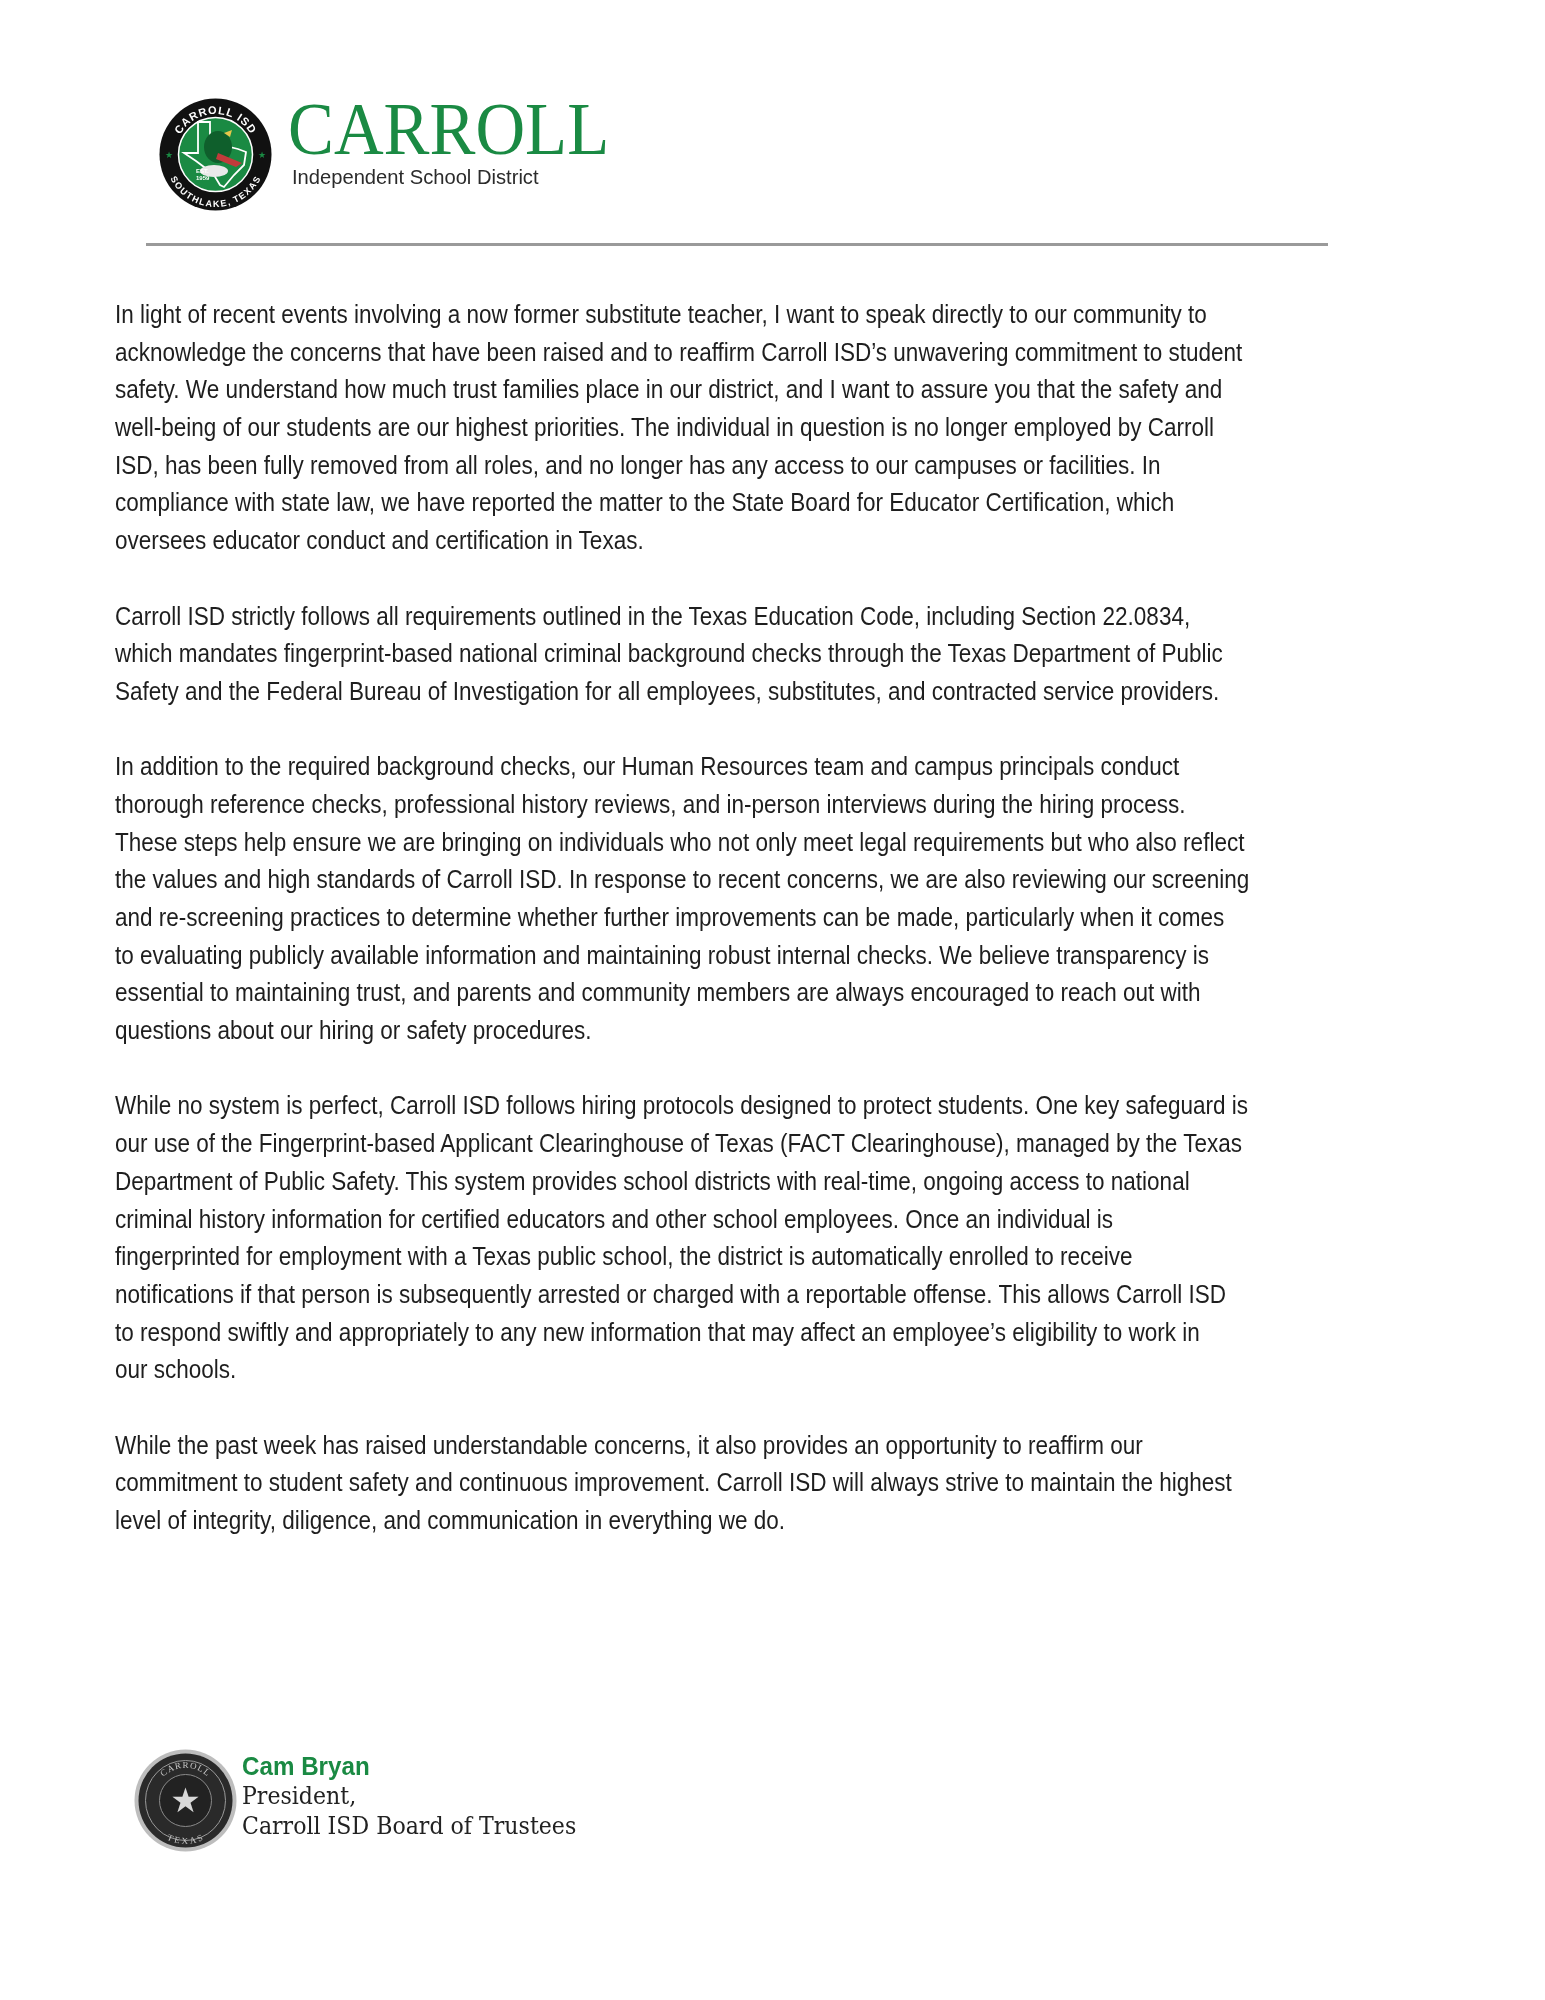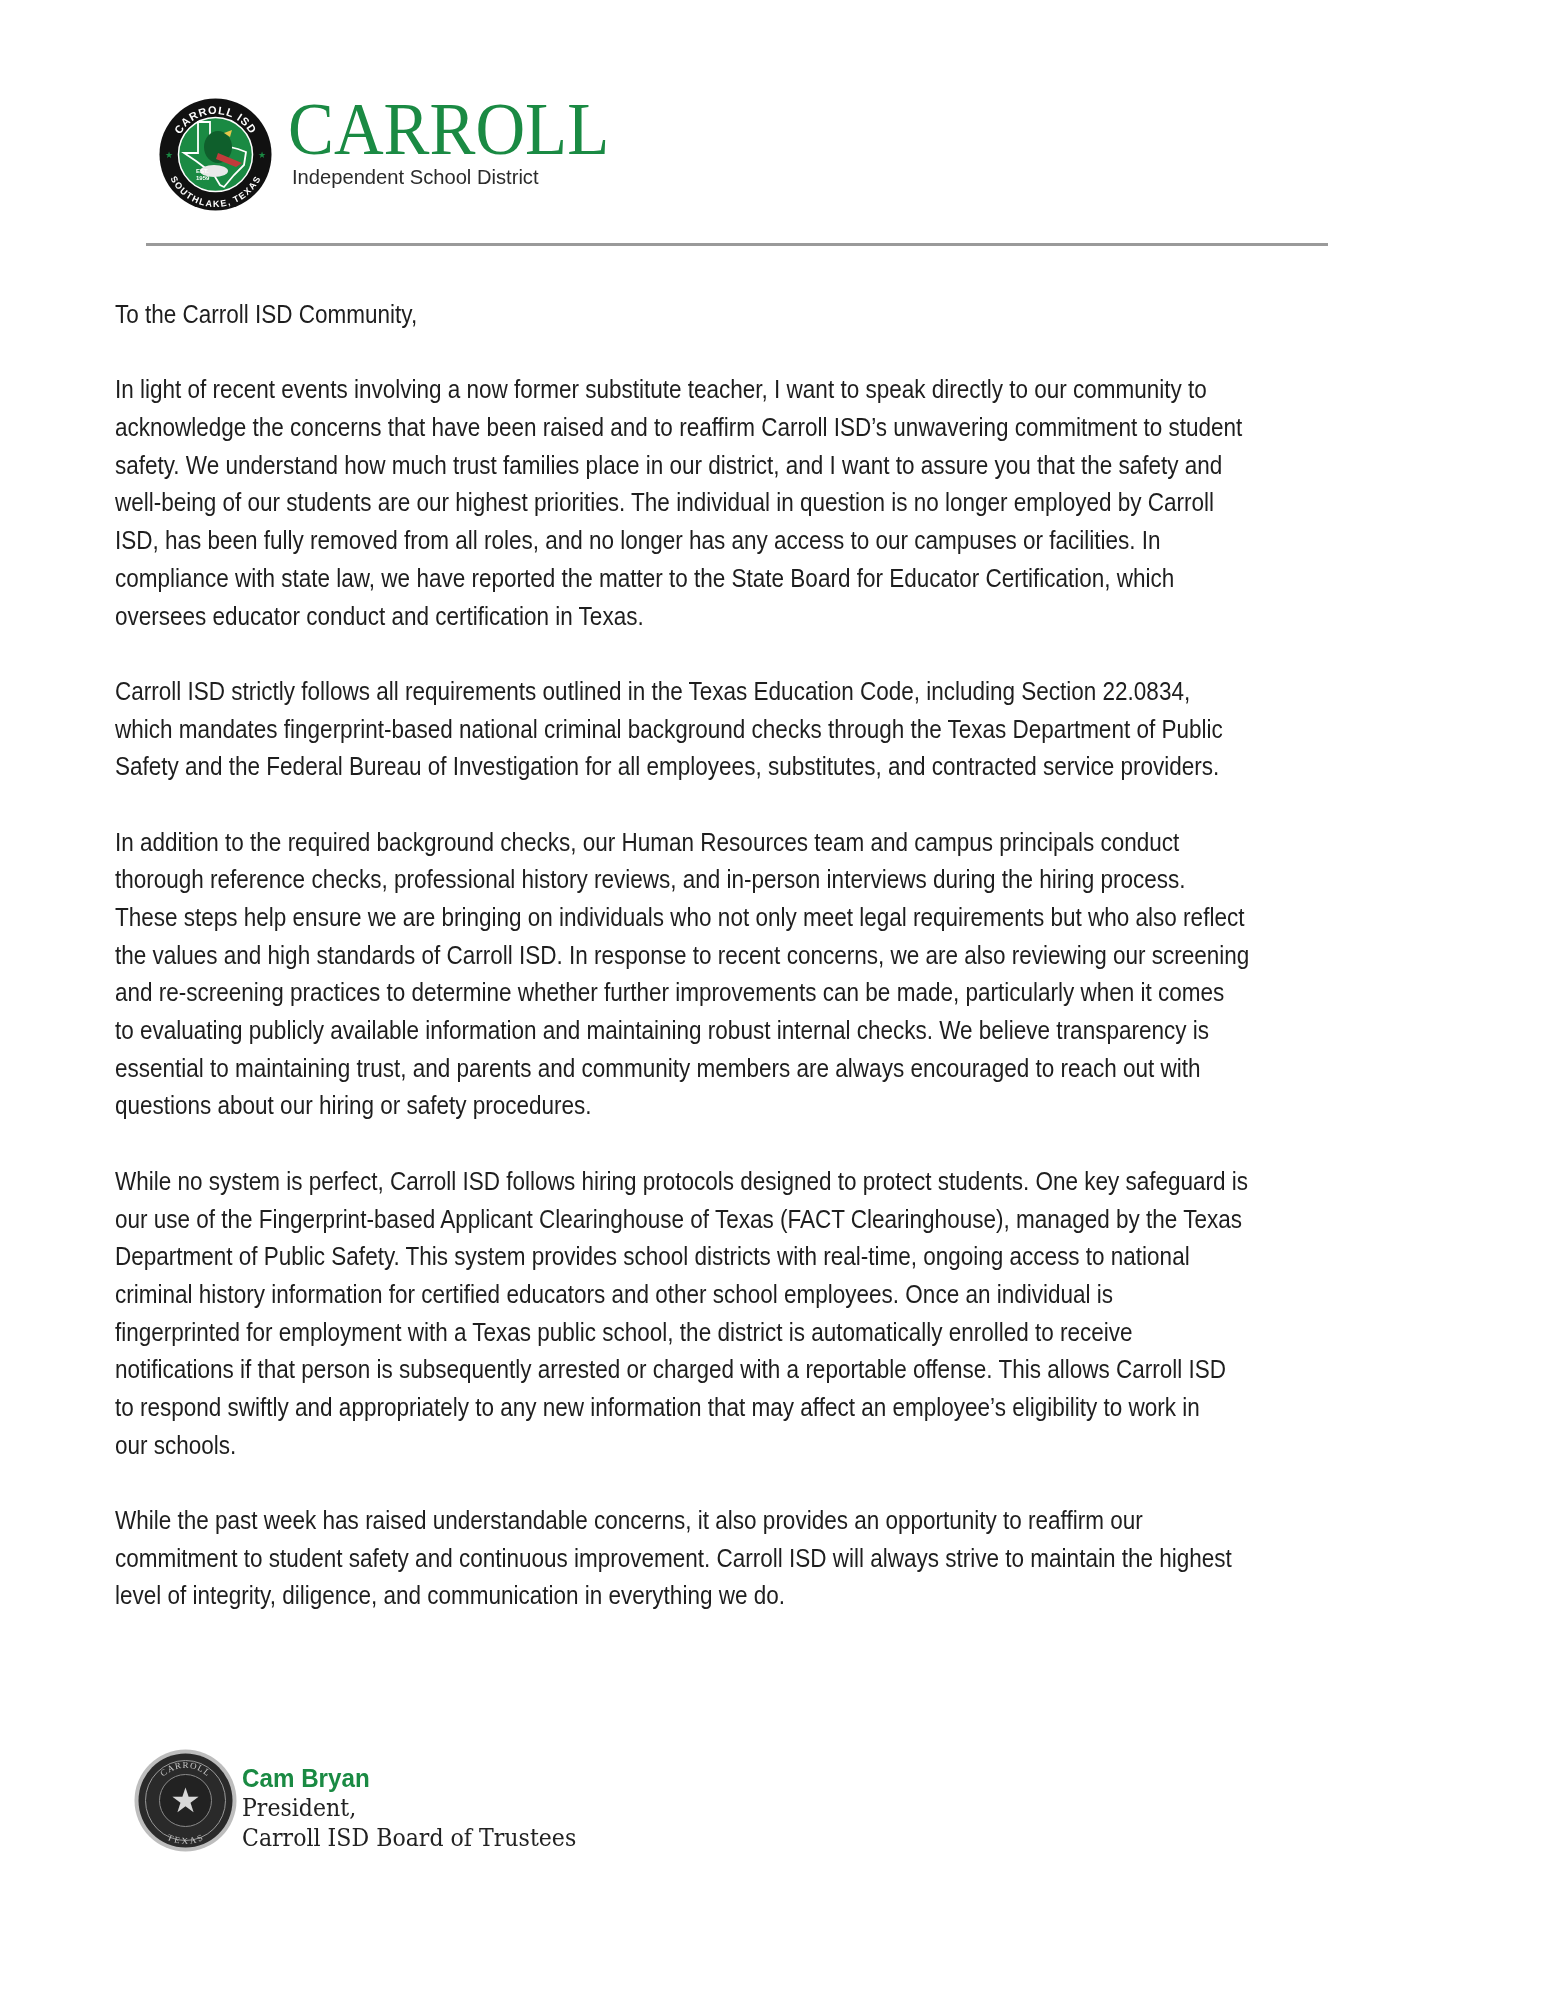--- a/index.html
+++ b/index.html
@@ -23,21 +23,21 @@
   .body-text {
     position: absolute; left: 115px; top: 296px; width: 1330px;
     font-family: "Liberation Sans", "DejaVu Sans", sans-serif;
     color: #1e1e1e; font-size: 25px; line-height: 37.7px;
   }
   .line { white-space: nowrap; transform: scaleX(0.9); transform-origin: left center; height: 37.7px; }
   .para { margin: 0 0 37.7px 0; }
 
   .signature { position: absolute; left: 133px; top: 1748px; width: 600px; height: 110px; }
   .sig-seal { position: absolute; left: 0; top: 0; width: 105px; height: 105px; }
-  .sig-text { position: absolute; left: 109px; top: 15px; }
+  .sig-text { position: absolute; left: 109px; top: 3px; }
   .sig-name {
     font-family: "Liberation Sans", "DejaVu Sans", sans-serif; font-weight: bold;
     color: #1a8a43; font-size: 26px; line-height: 30px; transform: scaleX(0.93); transform-origin: left center; white-space: nowrap;
   }
   .sig-role, .sig-org {
     font-family: "DejaVu Serif", "Liberation Serif", serif; color: #222;
     font-size: 24px; line-height: 30px; white-space: nowrap; transform: scaleX(0.92); transform-origin: left center;
   }
 </style>
 </head>
@@ -74,23 +74,20 @@
   </div>
 
   <div class="wordmark">
     <div class="wordmark-title">CARROLL</div>
     <div class="wordmark-sub">Independent School District</div>
   </div>
 
   <div class="divider"></div>
 
   <div class="body-text">
-    <div class="para">
-      <div class="line">To the Carroll ISD Community,</div>
-    </div>
 
     <div class="para">
       <div class="line">In light of recent events involving a now former substitute teacher, I want to speak directly to our community to</div>
       <div class="line">acknowledge the concerns that have been raised and to reaffirm Carroll ISD’s unwavering commitment to student</div>
       <div class="line">safety. We understand how much trust families place in our district, and I want to assure you that the safety and</div>
       <div class="line">well-being of our students are our highest priorities. The individual in question is no longer employed by Carroll</div>
       <div class="line">ISD, has been fully removed from all roles, and no longer has any access to our campuses or facilities. In</div>
       <div class="line">compliance with state law, we have reported the matter to the State Board for Educator Certification, which</div>
       <div class="line">oversees educator conduct and certification in Texas.</div>
     </div>

